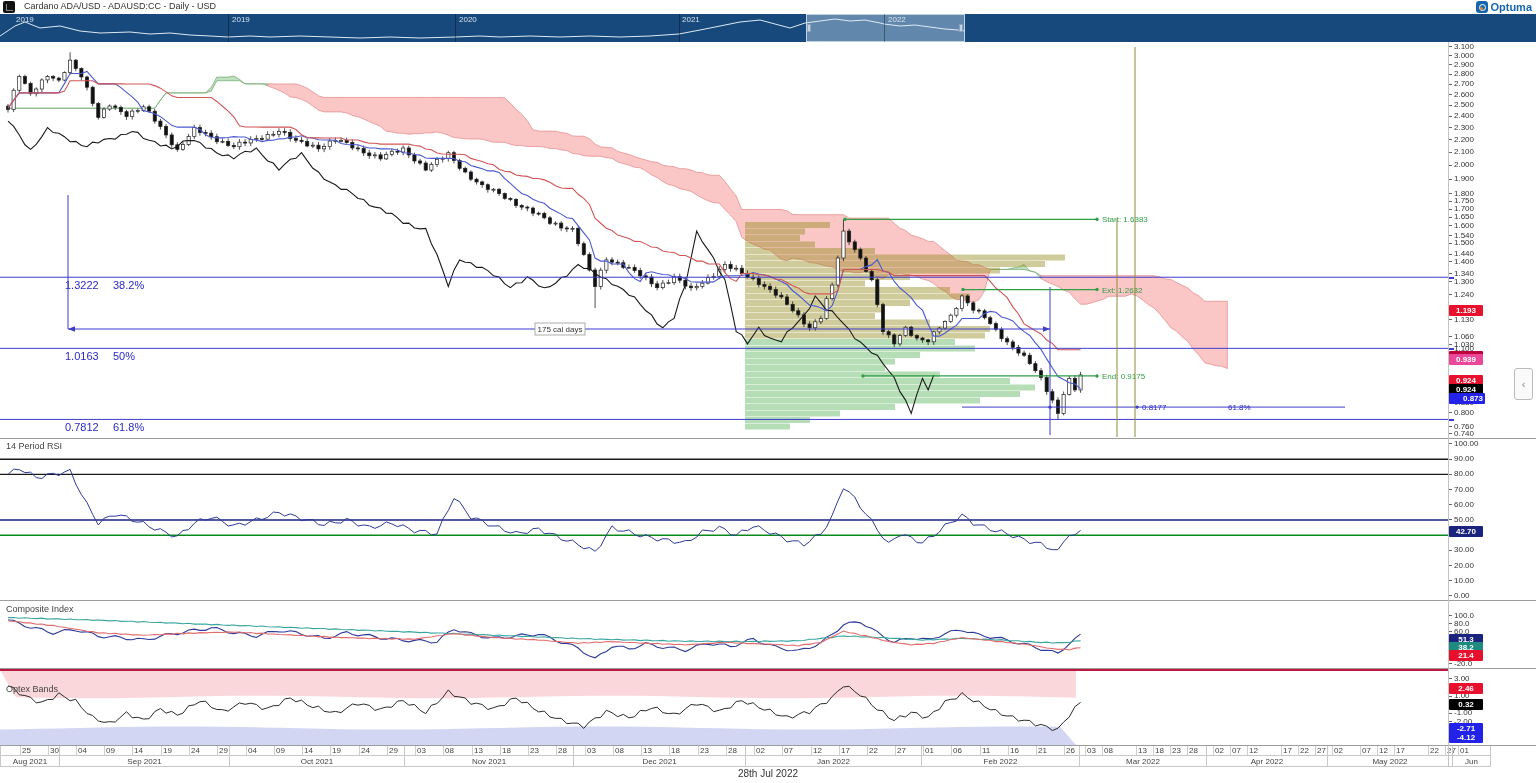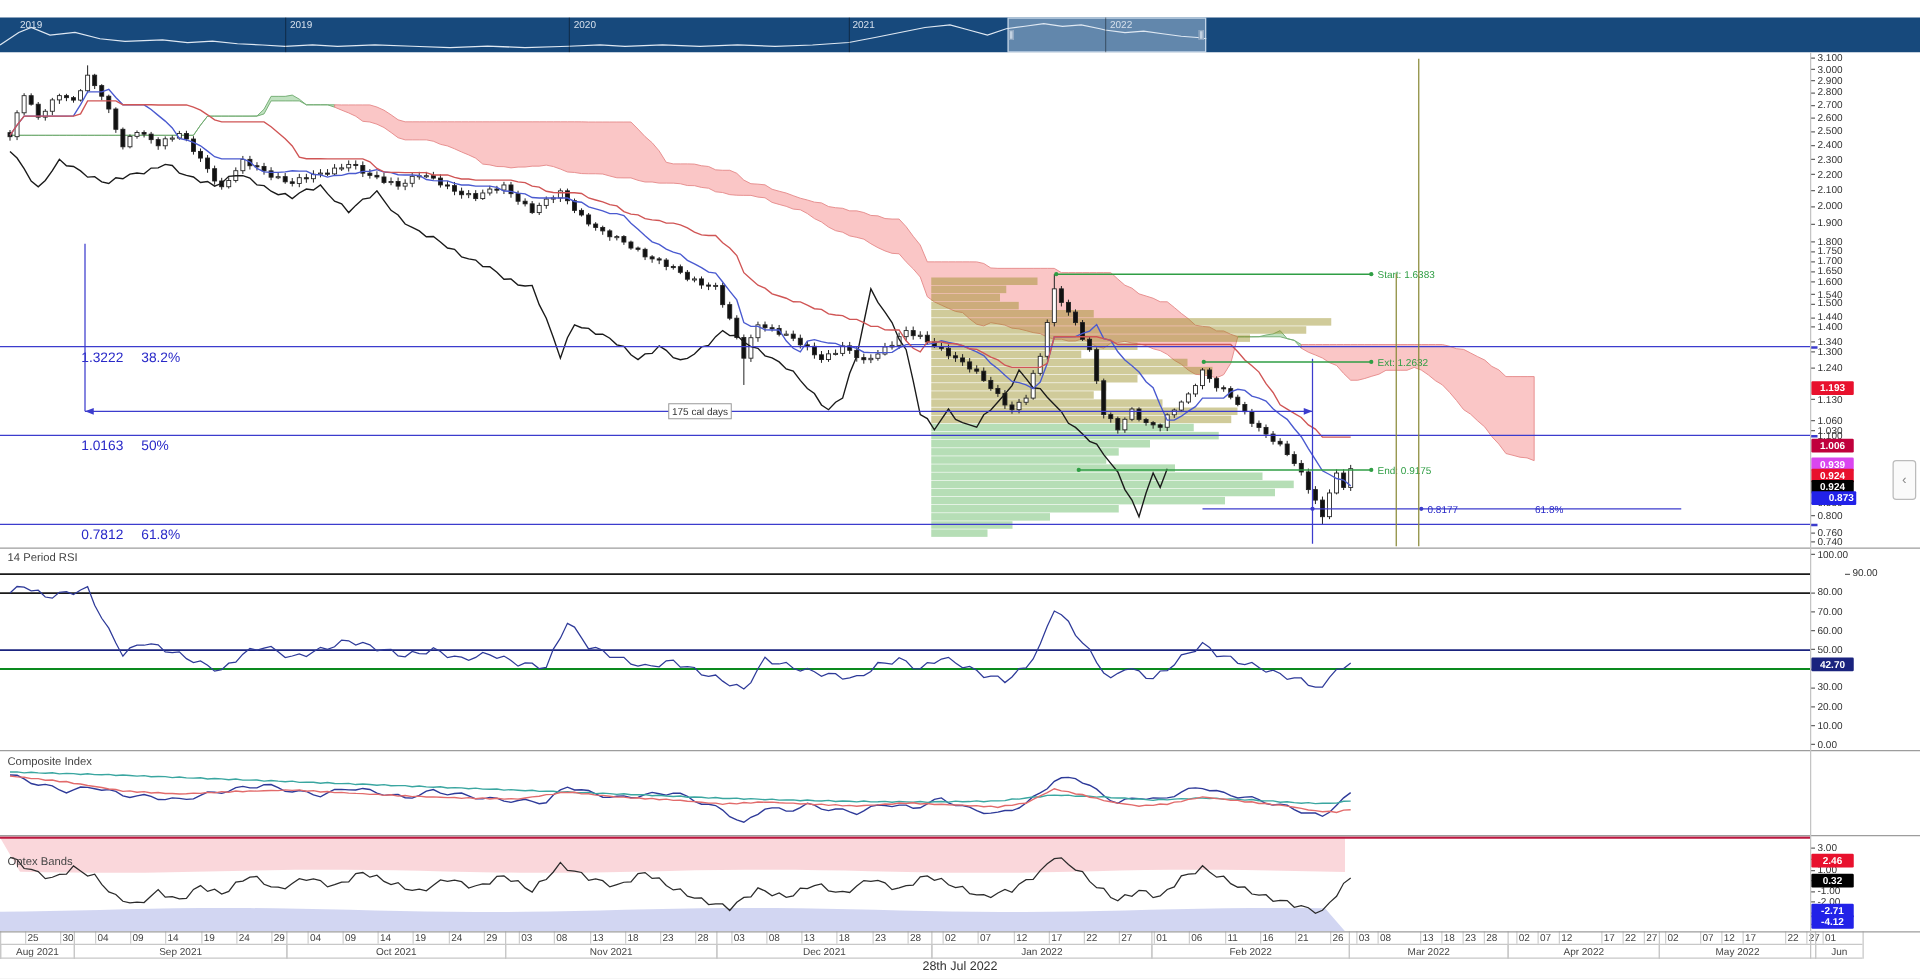--- a/index.html
+++ b/index.html
@@ -46,20 +46,33 @@
          font-size:8px;color:#444;text-align:center;line-height:11px;overflow:hidden;}
   .mline{position:absolute;top:0;width:1px;height:22px;background:#c8c8c8;}
   .footer{position:absolute;left:0;top:768px;width:1536px;text-align:center;font-size:10px;color:#333;}
   svg text{font-family:"Liberation Sans",sans-serif;}
 </style>
 </head>
 <body>
 
 <div class="stage">
 
+  <div class="titlebar">
+    <div class="appicon">
+        <i></i>
+      </div>
+    <div class="apptitle">Cardano ADA/USD - ADAUSD:CC - Daily - USD</div>
+    <div class="logo">
+      <span class="logoicon">
+          <b></b>
+          <u></u>
+        </span>
+      <span class="logotext">Optuma</span>
+    </div>
+  </div>
 
   <div class="nav" id="nav">
       <div class="navsel" style="left: 806px; width: 159px;"></div>
       <svg width="1536" height="28">
         <polyline points="0,22 15,12 25,8 40,14 60,12 80,17 100,19 130,18 150,20 170,19 190,21 210,22 228,23 250,22 270,23 300,22 330,23 360,24 390,23 420,24 455,23 480,22 500,23 530,22 560,23 590,22 620,23 650,22 679,20 700,16 720,12 740,8 760,6 775,10 790,14 805,9 820,7 835,5 850,7 865,6 880,9 884,10 900,12 915,11 930,13 945,15 958,16 965,17" fill="none" stroke="#dfe8f2" stroke-width="1"></polyline>
       </svg>
       <div class="ydiv" style="left: 228px;"></div>
       <div class="ydiv" style="left: 455px;"></div>
       <div class="ydiv" style="left: 679px;"></div>
       <div class="ydiv" style="left: 884px;"></div>
@@ -594,38 +607,50 @@
       <div class="tick" style="left: 0px; top: 298.713px;"><i></i>1.030</div>
       <div class="tick" style="left: 0px; top: 357.046px;"><i></i>0.830</div>
       <div class="tick" style="left: 0px; top: 366.993px;"><i></i>0.800</div>
       <div class="tick" style="left: 0px; top: 380.853px;"><i></i>0.760</div>
       <div class="tick" style="left: 0px; top: 388.059px;"><i></i>0.740</div>
       <div class="fibdash" style="top: 235.234px;"></div>
       <div class="fibdash" style="top: 306.331px;"></div>
       <div class="fibdash" style="top: 377.419px;"></div>
       <div class="vbox" style="top: 263px; background: rgb(232, 17, 45);">1.193</div>
       <div class="vbox" style="top: 309px; background: rgb(192, 0, 60);">1.006</div>
-      <div class="vbox" style="top: 324px; background: #d946ef;">0.939</div>
+      <div class="vbox" style="top: 312px; background: #ec4899;">0.939</div>
       <div class="vbox" style="top: 333px; background: rgb(232, 17, 45);">0.924</div>
       <div class="vbox" style="top: 342px; background: rgb(0, 0, 0);">0.924</div>
       <div class="vbox" style="top: 351px; background: rgb(34, 34, 232); padding-left: 14px;">0.873</div>
     </div>
   <div class="axcol" id="rsiAxis" style="top:438px;height:162px;">
       <div class="tick" style="left: 0px; top: 2px;"><i></i>100.00</div>
-      <div class="tick" style="left: 0px; top: 17.2px; margin-left: 28px;"><i></i>90.00</div>
+      <div class="tick" style="left: 0px; top: 17.2px;"><i></i>90.00</div>
       <div class="tick" style="left: 0px; top: 32.4px;"><i></i>80.00</div>
       <div class="tick" style="left: 0px; top: 47.6px;"><i></i>70.00</div>
       <div class="tick" style="left: 0px; top: 62.8px;"><i></i>60.00</div>
       <div class="tick" style="left: 0px; top: 78px;"><i></i>50.00</div>
       <div class="tick" style="left: 0px; top: 93.2px;"><i></i>40.00</div>
       <div class="tick" style="left: 0px; top: 108.4px;"><i></i>30.00</div>
       <div class="tick" style="left: 0px; top: 123.6px;"><i></i>20.00</div>
       <div class="tick" style="left: 0px; top: 138.8px;"><i></i>10.00</div>
       <div class="tick" style="left: 0px; top: 154px;"><i></i>0.00</div>
       <div class="vbox" style="top: 87.596px; background: rgb(26, 35, 126);">42.70</div>
+    </div>
+  <div class="axcol" id="compAxis" style="top:600px;height:68px;">
+      <div class="tick" style="left: 0px; top: 12px;"><i></i>100.0</div>
+      <div class="tick" style="left: 0px; top: 20px;"><i></i>80.0</div>
+      <div class="tick" style="left: 0px; top: 28px;"><i></i>60.0</div>
+      <div class="tick" style="left: 0px; top: 36px;"><i></i>40.0</div>
+      <div class="tick" style="left: 0px; top: 44px;"><i></i>20.0</div>
+      <div class="tick" style="left: 0px; top: 52px;"><i></i>0.0</div>
+      <div class="tick" style="left: 0px; top: 60px;"><i></i>-20.0</div>
+      <div class="vbox" style="top: 34px; background: rgb(26, 35, 126);">51.3</div>
+      <div class="vbox" style="top: 42px; background: rgb(30, 138, 128);">38.2</div>
+      <div class="vbox" style="top: 50px; background: rgb(232, 17, 45);">21.4</div>
     </div>
   <div class="axcol" id="optexAxis" style="top:668px;height:77px;">
       <div class="tick" style="left: 0px; top: 7px;"><i></i>3.00</div>
       <div class="tick" style="left: 0px; top: 15.6px;"><i></i>2.00</div>
       <div class="tick" style="left: 0px; top: 24.2px;"><i></i>1.00</div>
       <div class="tick" style="left: 0px; top: 32.8px;"><i></i>0.00</div>
       <div class="tick" style="left: 0px; top: 41.4px;"><i></i>-1.00</div>
       <div class="tick" style="left: 0px; top: 50px;"><i></i>-2.00</div>
       <div class="tick" style="left: 0px; top: 58.6px;"><i></i>-3.00</div>
       <div class="tick" style="left: 0px; top: 67.2px;"><i></i>-4.00</div>

